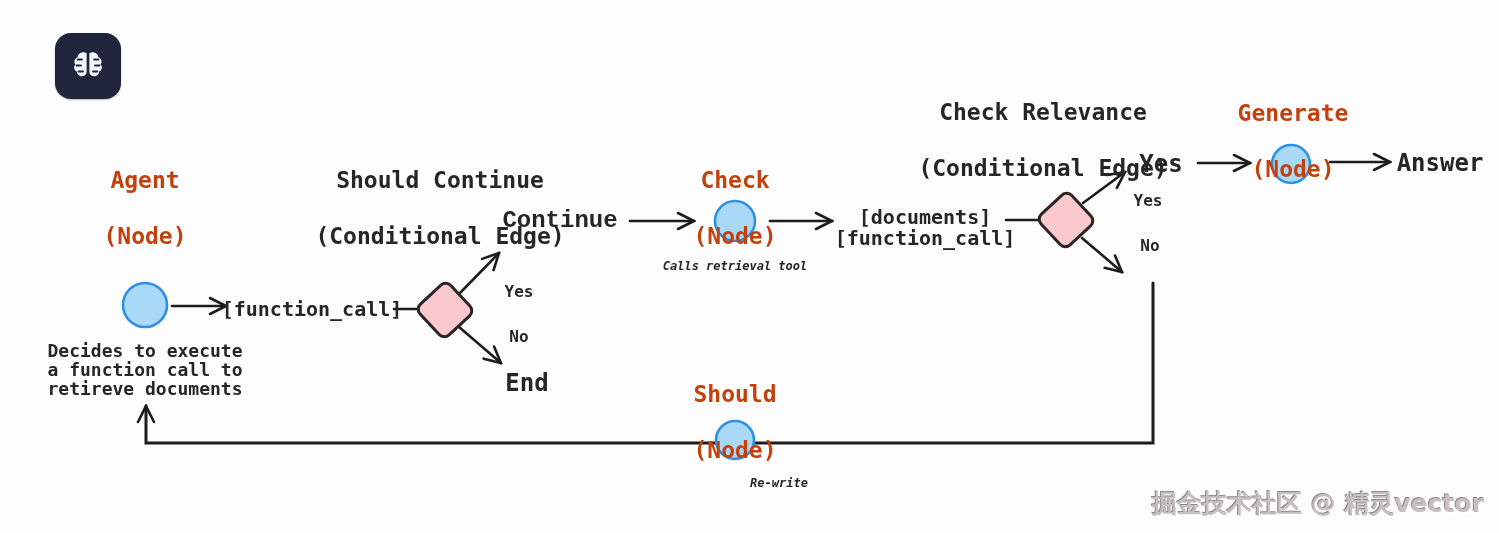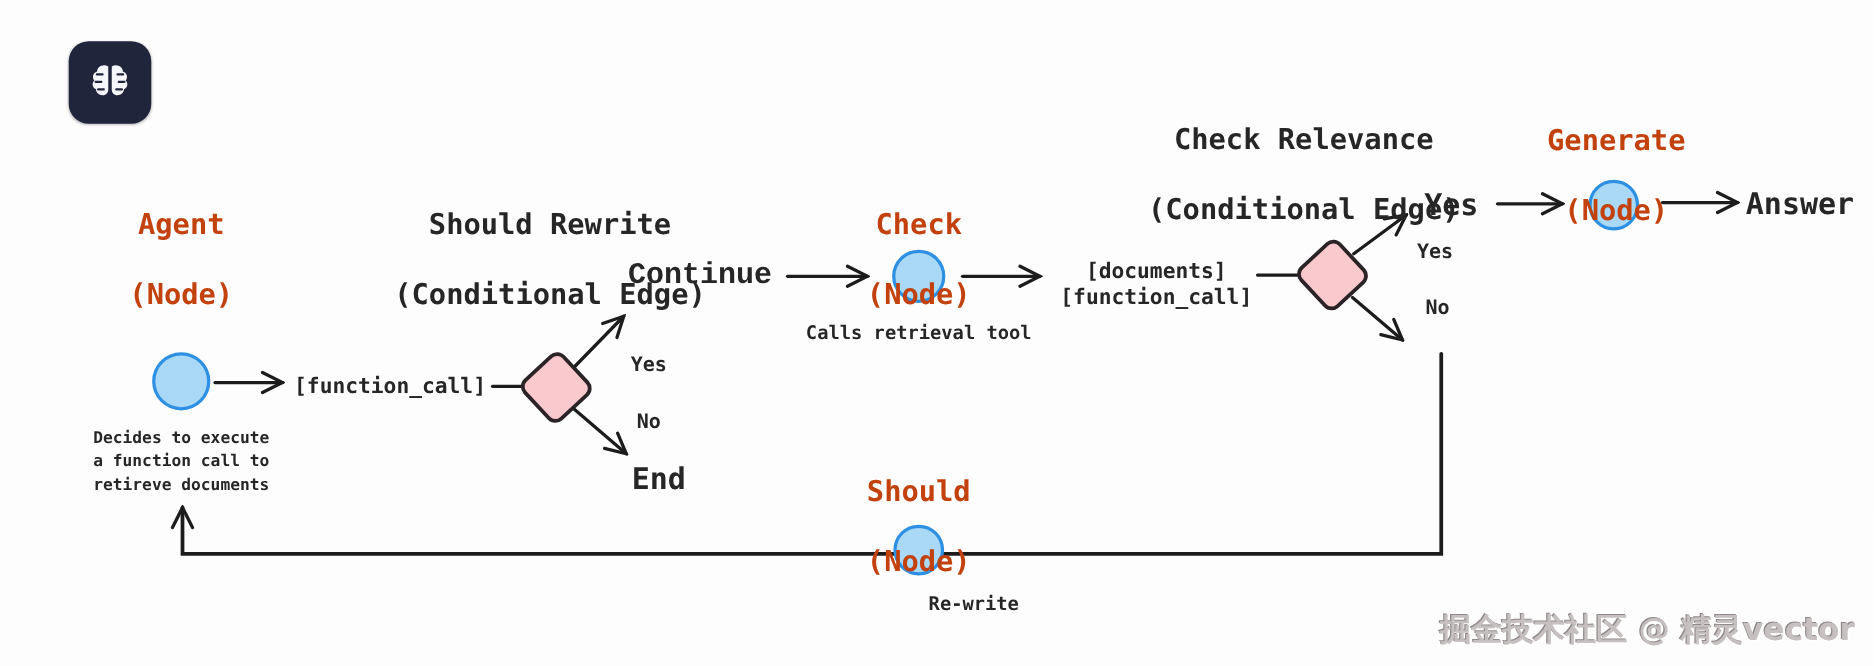--- a/index.html
+++ b/index.html
@@ -8,24 +8,24 @@
     font-family:"DejaVu Sans Mono", monospace;
   }
   .layer{position:absolute;left:0;top:0;width:1499px;height:533px;}
   .lbl{
     position:absolute;transform:translateX(-50%);text-align:center;
     font-weight:bold;color:#262626;white-space:pre-line;
   }
   .blue{color:#c2410c;}
   .h{font-size:23px;line-height:28px;}     
   .big{font-size:24px;line-height:28px;}   
-  .mid{font-size:17px;line-height:21px;}   
+  .mid{font-size:20px;line-height:21px;}   
   .small{font-size:16px;line-height:20px;} 
-  .cap{font-size:13px;line-height:19px;}   
-  .cap16{font-size:15px;line-height:20px;}
+  .cap{font-size:18px;line-height:19px;}   
+  .cap16{font-size:12px;line-height:20px;font-style:italic;}
   .logo{
     position:absolute;left:55px;top:33px;width:66px;height:66px;
     background:#21253c;border-radius:16px;display:flex;align-items:center;justify-content:center;
     box-shadow:0 1px 2px rgba(0,0,0,.25);
   }
   .watermark{
     position:absolute;right:15px;top:487px;
     font-family:"DejaVu Sans", sans-serif;font-weight:bold;font-size:25px;
     color:#c6c0c0;text-shadow:-1px -1px 0 #908a8a, 1.5px 1.5px 0 #ffffff;
     white-space:nowrap;
@@ -83,21 +83,21 @@
       <rect x="-21" y="-21" width="42" height="42" rx="7" fill="#f9c9ce" stroke="#2b2326" stroke-width="3" transform="translate(445,310) rotate(47)"></rect>
       <rect x="-21" y="-21" width="42" height="42" rx="7" fill="#f9c9ce" stroke="#2b2326" stroke-width="3" transform="translate(1066,220) rotate(47)"></rect>
     </g>
   </svg>
 
   <div class="lbl h blue" style="left:145px;top:138px;">
     <div>Agent</div>
     <div>(Node)</div>
   </div>
   <div class="lbl h" style="left:440px;top:138px;">
-    <div>Should Rewrite</div>
+    <div>Should Continue</div>
     <div>(Conditional Edge)</div>
   </div>
   <div class="lbl h blue" style="left:735px;top:138px;">
     <div>Check</div>
     <div>(Node)</div>
   </div>
   <div class="lbl h" style="left:1043px;top:70px;">
     <div>Check Relevance</div>
     <div>(Conditional Edge)</div>
   </div>

